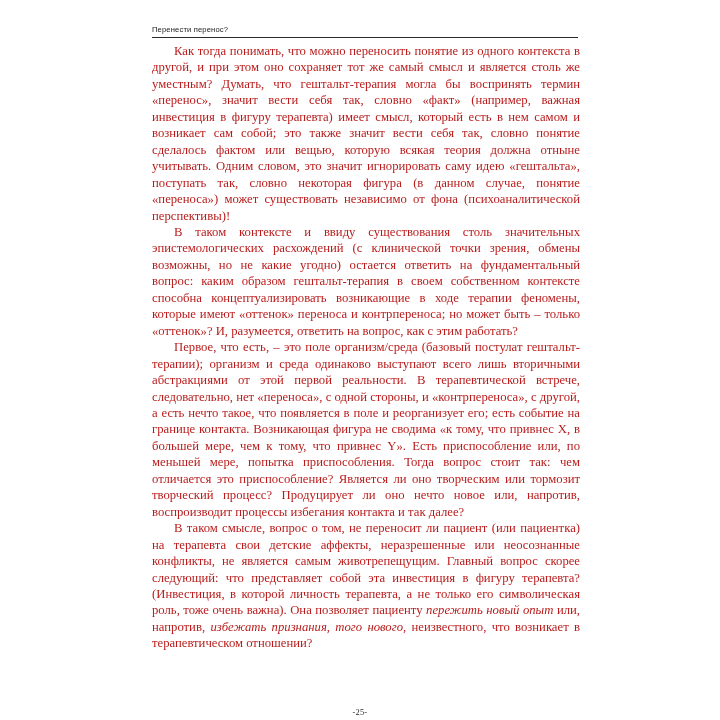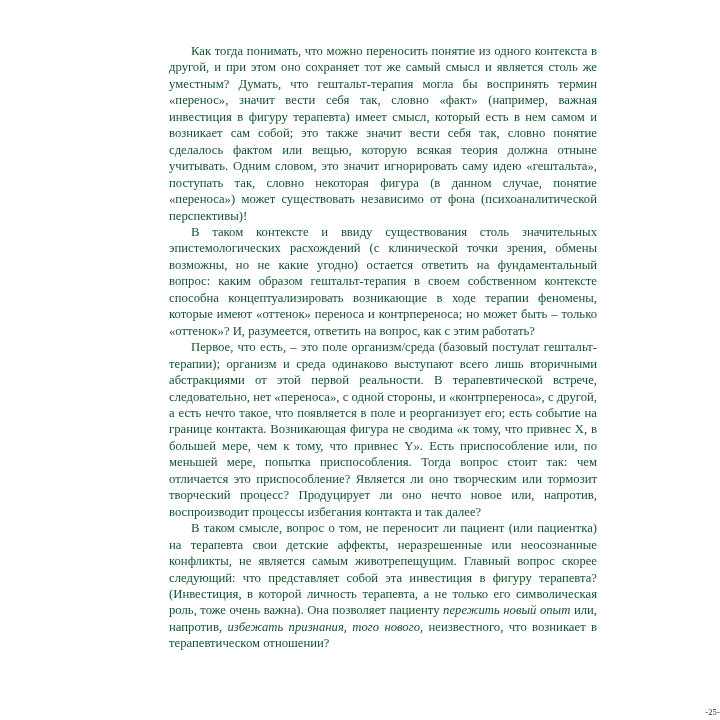--- a/index.html
+++ b/index.html
@@ -74,33 +74,37 @@
   }
   .para i, .para em {
   }
 
   
   .folio {
     position: absolute;
     left: 0;
     top: 708px;
     width: 720px;
-    text-align: right;
+    text-align: center;
     font-size: 8.4px;
     letter-spacing: 0.2px;
     color: #2a2928;
   }
 </style>
 </head>
 <body>
 
 <div class="page" style="background: rgb(255, 255, 255);">
 
+  <div class="header-zone">
+    <span class="running-head">Перенести перенос?</span>
+    <div class="header-rule" style="background: rgb(43, 42, 41);"></div>
+  </div>
 
-  <div class="textblock" style="color: #14532d; margin-left: 17px;">
+  <div class="textblock" style="color: #b91c1c;">
     <p class="para">Как тогда понимать, что можно переносить понятие из одного контекста в другой, и при этом оно сохраняет тот же самый смысл и является столь же уместным? Думать, что гештальт-терапия могла бы воспринять термин «перенос», значит вести себя так, словно «факт» (например, важная инвестиция в фигуру терапевта) имеет смысл, который есть в нем самом и возникает сам собой; это также значит вести себя так, словно понятие сделалось фактом или вещью, которую всякая теория должна отныне учитывать. Одним словом, это значит игнорировать саму идею «гештальта», поступать так, словно некоторая фигура (в данном случае, понятие «переноса») может существовать независимо от фона (психоаналитической перспективы)!</p>
     <p class="para">В таком контексте и ввиду существования столь значительных эпистемологических расхождений (с клинической точки зрения, обмены возможны, но не какие угодно) остается ответить на фундаментальный вопрос: каким образом гештальт-терапия в своем собственном контексте способна концептуализировать возникающие в ходе терапии феномены, которые имеют «оттенок» переноса и контрпереноса; но может быть – только «оттенок»? И, разумеется, ответить на вопрос, как с этим работать?</p>
     <p class="para">Первое, что есть, – это поле организм/среда (базовый постулат гештальт-терапии); организм и среда одинаково выступают всего лишь вторичными абстракциями от этой первой реальности. В терапевтической встрече, следовательно, нет «переноса», с одной стороны, и «контрпереноса», с другой, а есть нечто такое, что появляется в поле и реорганизует его; есть событие на границе контакта. Возникающая фигура не сводима «к тому, что привнес X, в большей мере, чем к тому, что привнес Y». Есть приспособление или, по меньшей мере, попытка приспособления. Тогда вопрос стоит так: чем отличается это приспособление? Является ли оно творческим или тормозит творческий процесс? Продуцирует ли оно нечто новое или, напротив, воспроизводит процессы избегания контакта и так далее?</p>
     <p class="para"><span>В таком смысле, вопрос о том, не переносит ли пациент (или пациентка) на терапевта свои детские аффекты, неразрешенные или неосознанные конфликты, не является самым животрепещущим. Главный вопрос скорее следующий: что представляет собой эта инвестиция в фигуру терапевта? (Инвестиция, в которой личность терапевта, а не только его символическая роль, тоже очень важна). Она позволяет пациенту </span><em>пережить новый опыт</em><span> или, напротив, </span><em>избежать признания, того нового</em><span>, неизвестного, что возникает в терапевтическом отношении?</span></p>
   </div>
 
   <div class="folio">-25-</div>
 
 </div>
 

